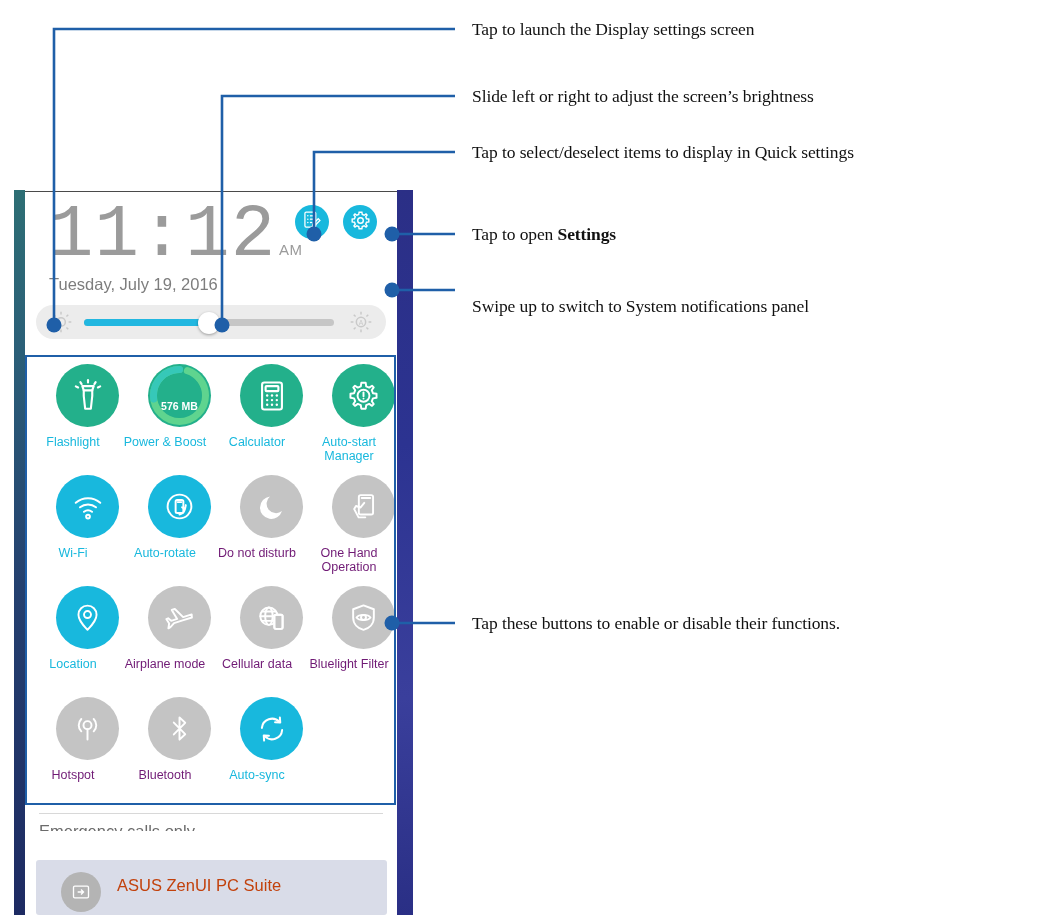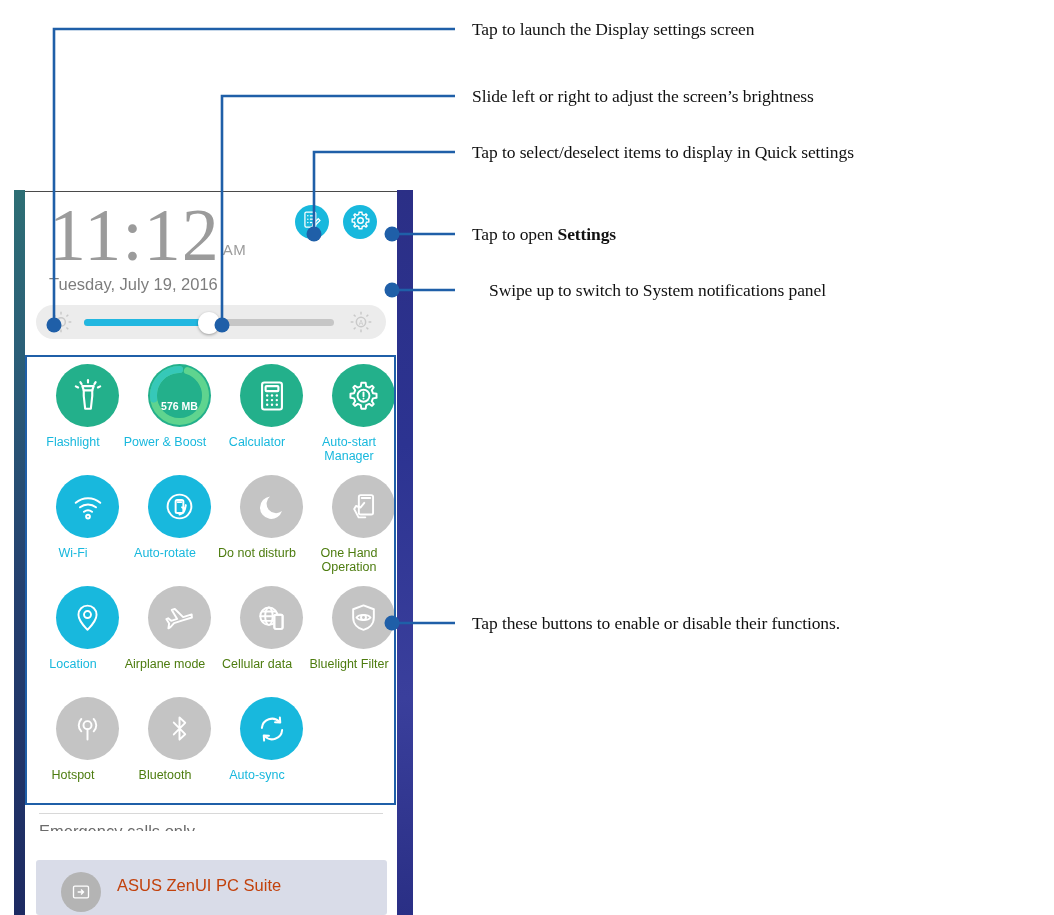--- a/index.html
+++ b/index.html
@@ -33,21 +33,21 @@
     position:absolute;left:25px;top:191px;width:372px;height:640px;
     background:#ffffff;
     border-top:1px solid #4a4a4a;
     box-sizing:border-box;
     overflow:hidden;
   }
 
   
   .clock-row{position:absolute;left:24px;top:8px;display:flex;align-items:flex-end;}
   .clock-time{
-    font-family:Liberation Serif, serif;
+    font-family:Liberation Mono, monospace;
     font-size:74px;line-height:0.95;
     font-weight:100;
     color:#9b9b9b;
     letter-spacing:1px;
   }
   .clock-ampm{
     font-family:"Liberation Sans",sans-serif;
     font-size:15px;color:#9b9b9b;margin-left:3px;margin-bottom:12px;letter-spacing:0.5px;
   }
   .clock-date{
@@ -104,21 +104,21 @@
   .circ svg{display:block;}
   .clabel{
     margin-top:8px;font-size:12.5px;line-height:14px;text-align:center;
     font-family:Liberation Sans, sans-serif;
     width:92px;
   }
   .on-green{background:#23b08b;}
   .on-cyan{background:#18b8dd;}
   .off-grey{background:#c4c4c4;}
   .lab-cyan{color:#18b8dd;}
-  .lab-grey{color:#4d7c0f;}
+  .lab-grey{color:#701a75;}
 
   
   #emerg-div{
     position:absolute;left:14px;top:621px;width:344px;height:1px;background:#d8d8d8;
   }
   #emerg{
     position:absolute;left:14px;top:630px;font-size:16.5px;color:#6b6b6b;
     font-family:"Liberation Sans",sans-serif;
   }
 
@@ -458,14 +458,14 @@
     <circle cx="392" cy="234" r="7.5"></circle>
     <circle cx="392" cy="290" r="7.5"></circle>
     <circle cx="392" cy="623" r="7.5"></circle>
   </g>
 </svg>
 
 <div class="ann" style="left:472px;top:19px;"><span>Tap to launch the Display settings screen</span></div>
 <div class="ann" style="left:472px;top:86px;"><span>Slide left or right to adjust the screen’s brightness</span></div>
 <div class="ann" style="left:472px;top:142px;"><span>Tap to select/deselect items to display in Quick settings</span></div>
 <div class="ann" style="left:472px;top:224px;"><span>Tap to open </span><b>Settings</b></div>
-<div class="ann" style="left:472px;top:280px;margin-left:17px;"><span>Swipe up to switch to System notifications panel</span></div>
+<div class="ann" style="left:472px;top:296px;"><span>Swipe up to switch to System notifications panel</span></div>
 <div class="ann" style="left:472px;top:613px;"><span>Tap these buttons to enable or disable their functions.</span></div>
 
 </body></html>

